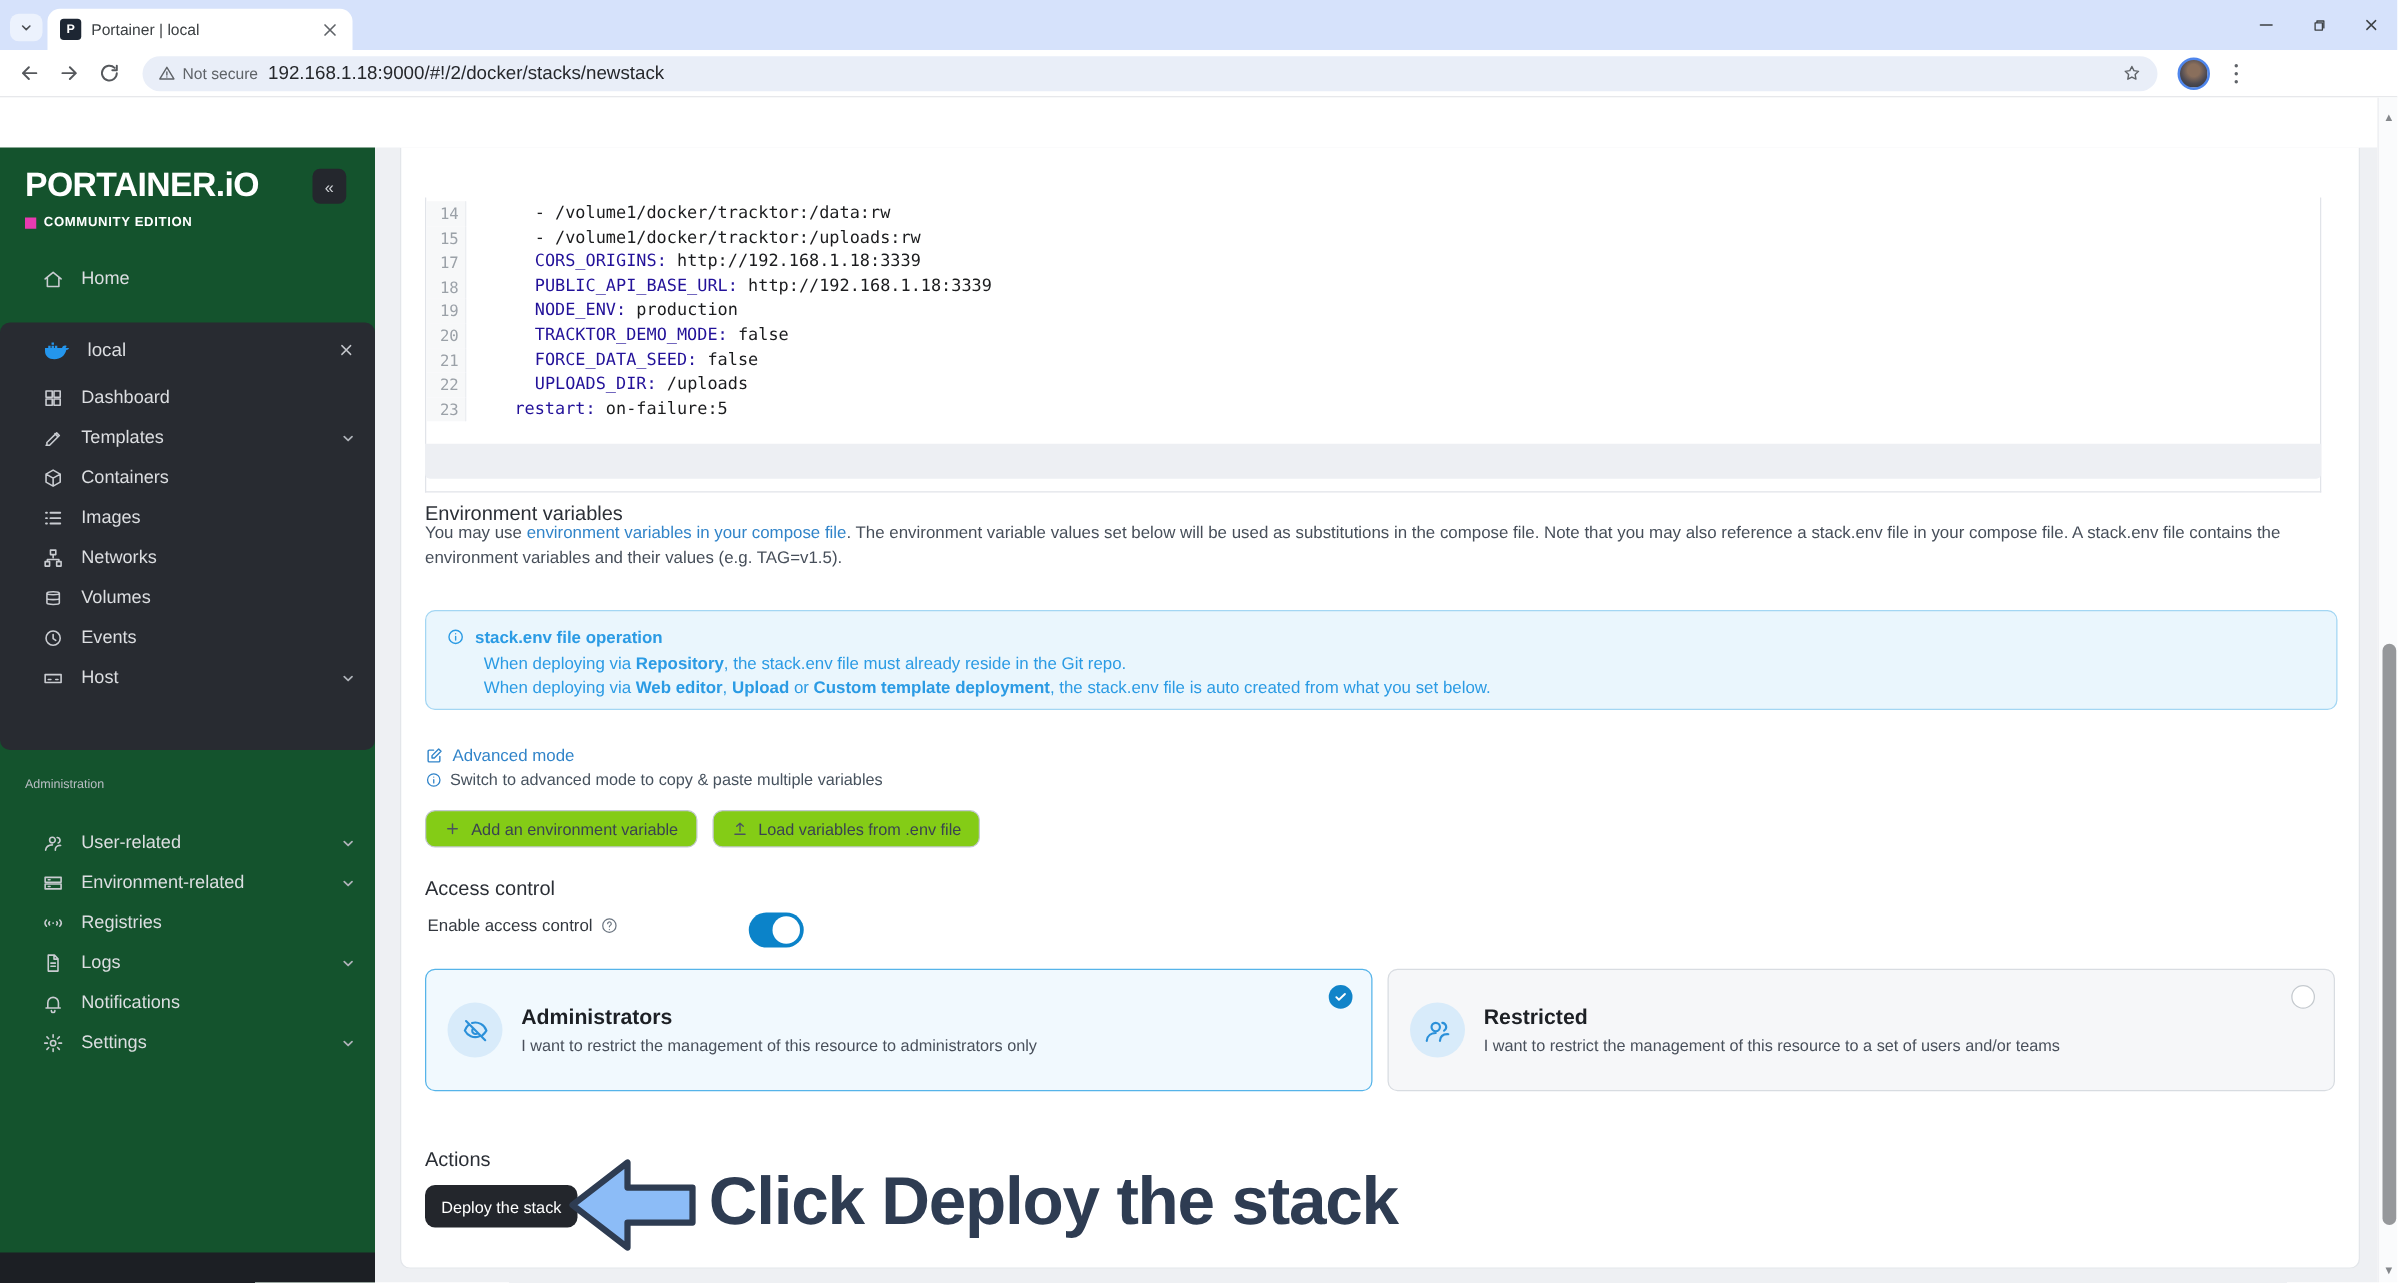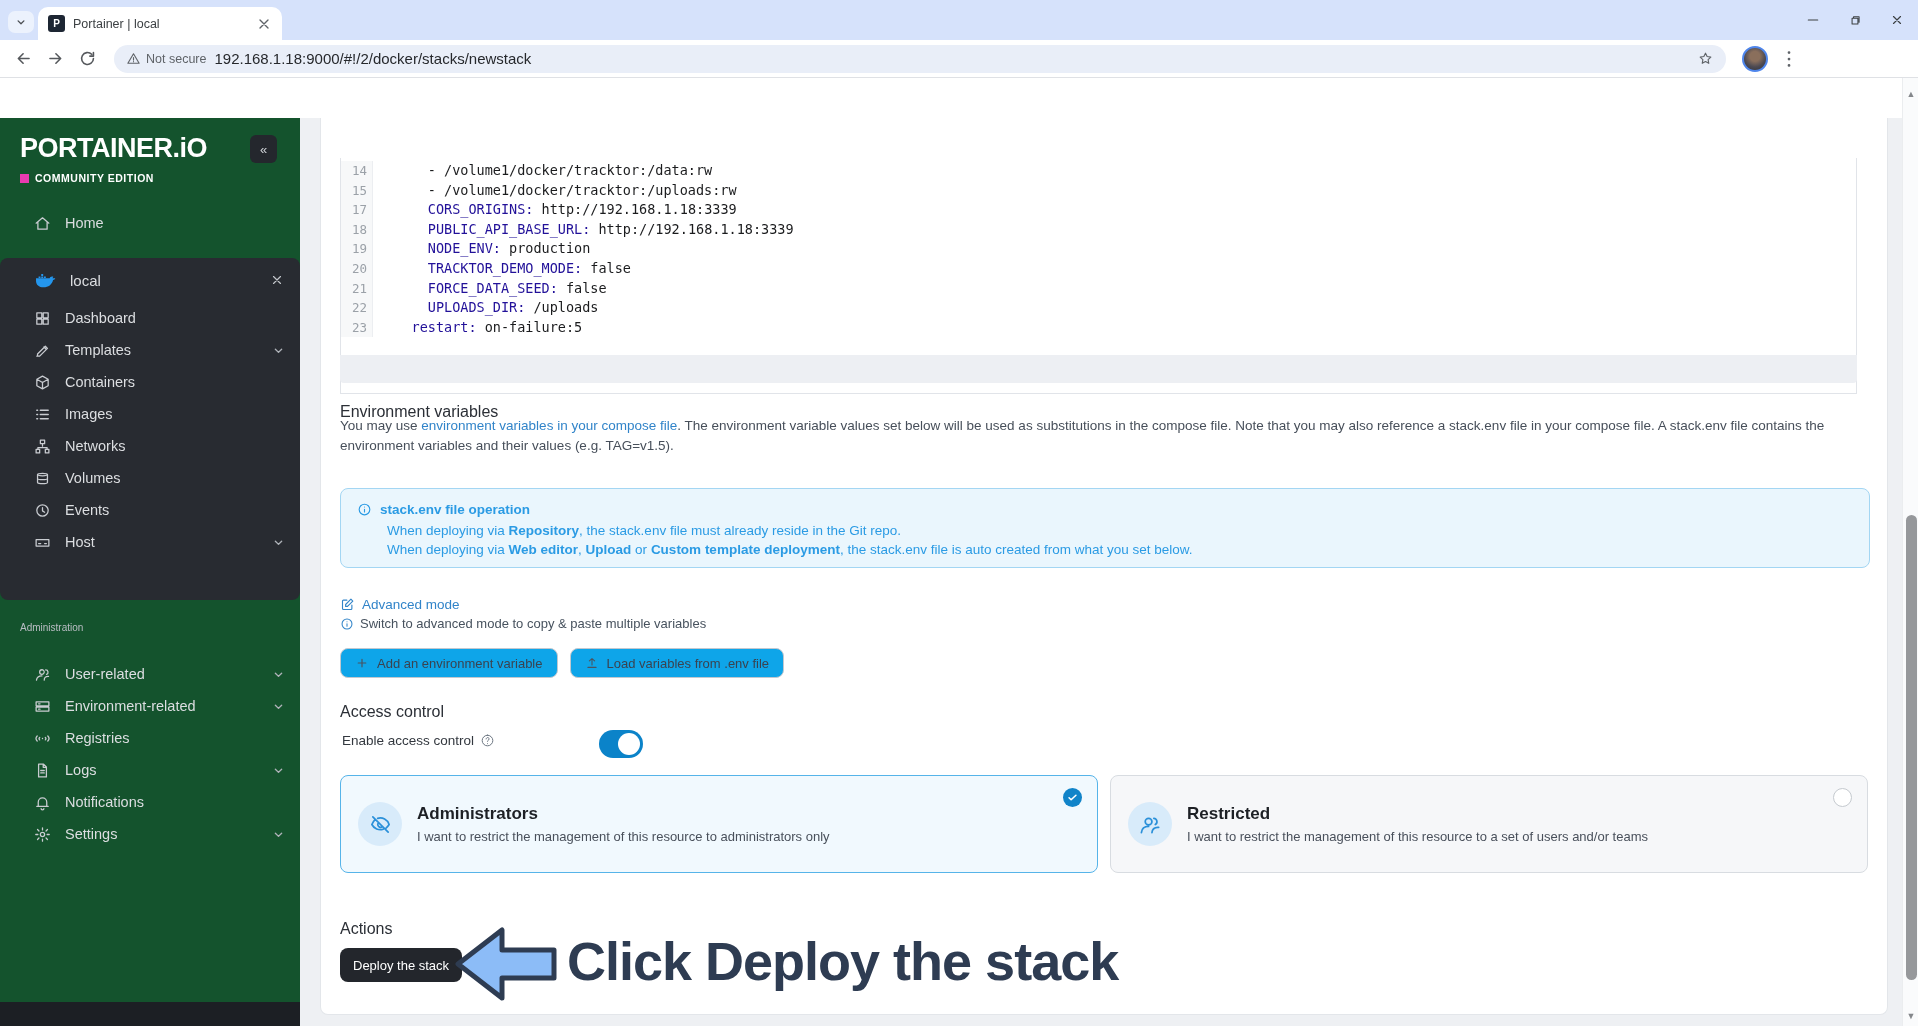--- a/index.html
+++ b/index.html
@@ -74,21 +74,21 @@
   .info-title .ico { width:15px; height:15px; }
   .info-line { font-size:13.5px; line-height:19px; padding-left:46px; }
   .info-line b { font-weight:bold; }
 
   .advrow { position:absolute; left:19px; top:479px; display:flex; align-items:center; gap:7px; font-size:13.5px; color:#3184c9; }
   .advrow .ico { width:15px; height:15px; }
   .hintrow { position:absolute; left:19px; top:498px; display:flex; align-items:center; gap:6px; font-size:13px; color:#47525e; }
   .hintrow .ico { width:14px; height:14px; color:#3184c9; }
 
   .btnrow { position:absolute; left:19px; top:530px; display:flex; gap:12px; }
-  .obtn { display:flex; align-items:center; gap:8px; height:30px; padding:0 14px; border:1px solid #c2c8cf; border-radius:8px; background:#0ea5e9; font-size:13px; color:#3a4350; }
+  .obtn { display:flex; align-items:center; gap:8px; height:30px; padding:0 14px; border:1px solid #c2c8cf; border-radius:8px; background:#84cc16; font-size:13px; color:#3a4350; }
   .obtn .ico { width:14px; height:14px; color:#4a535f; }
 
   .togglerow { position:absolute; left:21px; top:615px; width:660px; display:flex; align-items:center; }
   .togglelabel { display:flex; align-items:center; gap:6px; font-size:13.5px; color:#33383f; }
   .togglelabel .ico { width:15px; height:15px; color:#6c7682; }
   .toggle { position:absolute; left:257px; top:-3px; width:44px; height:28px; border-radius:14px; background:#0b83c9; }
   .toggle .knob { position:absolute; right:3px; top:3px; width:22px; height:22px; border-radius:50%; background:#fff; }
 
   .cards { position:absolute; left:19px; top:657px; width:1530px; display:flex; gap:12px; }
   .acard { position:relative; width:758px; height:98px; border-radius:8px; border:1px solid #d8dce1; background:#f6f7f9; display:flex; align-items:center; padding-left:17px; gap:15px; }

